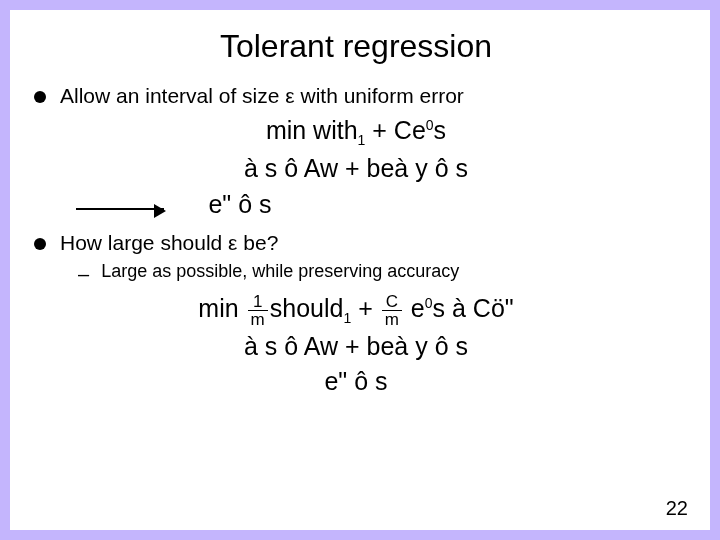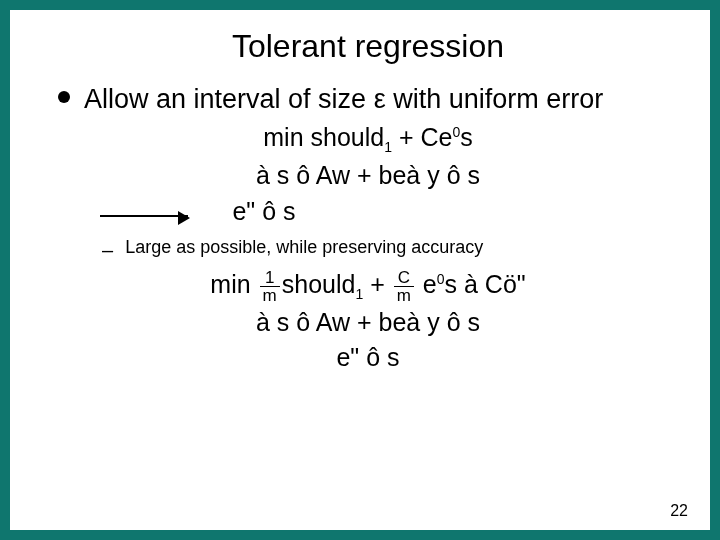--- a/index.html
+++ b/index.html
@@ -1,56 +1,60 @@
 <!DOCTYPE html>
 <html><head>
 <meta charset="utf-8">
 <style>
   html,body{margin:0;padding:0}
   body{width:720px;height:540px;font-family:Arial,Helvetica,sans-serif;color:#000;background:#fff;position:relative}
-  .frame{position:absolute;inset:0;border:10px solid #0f766e;box-sizing:border-box;padding:14px 26px 10px 42px}
+  .frame{position:absolute;inset:0;border:10px solid #c4b5fd;box-sizing:border-box;padding:14px 26px 10px 18px}
   .title{font-size:32px;text-align:center;margin:4px 0 18px 0;font-weight:400}
   .bullet{display:flex;align-items:flex-start;margin:4px 0 6px 6px}
   .dot{width:12px;height:12px;border-radius:50%;background:#000;margin:8px 14px 0 0;flex:0 0 12px}
-  .btxt{font-size:27px;line-height:1.2}
+  .btxt{font-size:21px;line-height:1.2}
   .eq{font-size:25px;text-align:center;margin:2px 0;line-height:1.35;font-family:Arial,Helvetica,sans-serif}
   .arrow{display:inline-block;border-top:2px solid #000;width:88px;position:relative;vertical-align:middle;margin-right:40px}
   .arrow:after{content:"";position:absolute;right:-2px;top:-6px;border-left:12px solid #000;border-top:7px solid transparent;border-bottom:7px solid transparent}
   .arrow-row{margin:2px 0 8px 48px}
   .sub{display:flex;align-items:flex-start;margin:4px 0 6px 50px}
   .dash{margin:2px 12px 0 0;font-size:20px}
   .subtxt{font-size:18px}
   .sup{font-size:14px;vertical-align:super}
   .subn{font-size:14px;vertical-align:sub}
   .frac{display:inline-block;vertical-align:middle;text-align:center;line-height:1;margin:0 2px}
   .frac .n{display:block;border-bottom:1.5px solid #000;padding:0 3px;font-size:17px}
   .frac .d{display:block;padding:0 3px;font-size:17px}
-  .pagenum{position:absolute;right:22px;bottom:10px;font-size:16px}
+  .pagenum{position:absolute;right:22px;bottom:10px;font-size:20px}
 </style>
 </head>
 <body>
 
 <div class="frame">
 
   <div class="title">Tolerant regression</div>
 
   <div class="bullet">
     <div class="dot"></div>
     <div class="btxt">Allow an interval of size ε with uniform error</div>
   </div>
 
   <div class="eq">
-    <span>min should</span><span class="subn">1</span><span> + Ce</span><span class="sup">0</span><span>s</span>
+    <span>min with</span><span class="subn">1</span><span> + Ce</span><span class="sup">0</span><span>s</span>
   </div>
   <div class="eq">à s ô Aw + beà y ô s</div>
   <div class="arrow-row">
     <span class="arrow"></span>
     <span class="eq" style="display:inline">e" ô s</span>
   </div>
 
+  <div class="bullet">
+    <div class="dot"></div>
+    <div class="btxt">How large should ε be?</div>
+  </div>
 
   <div class="sub">
     <div class="dash">–</div>
     <div class="subtxt">Large as possible, while preserving accuracy</div>
   </div>
 
   <div class="eq">
     <span>min </span><span class="frac"><span class="n">1</span><span class="d">m</span></span><span>should</span><span class="subn">1</span><span> + </span><span class="frac"><span class="n">C</span><span class="d">m</span></span><span> e</span><span class="sup">0</span><span>s à Cö"</span>
   </div>
   <div class="eq">à s ô Aw + beà y ô s</div>

